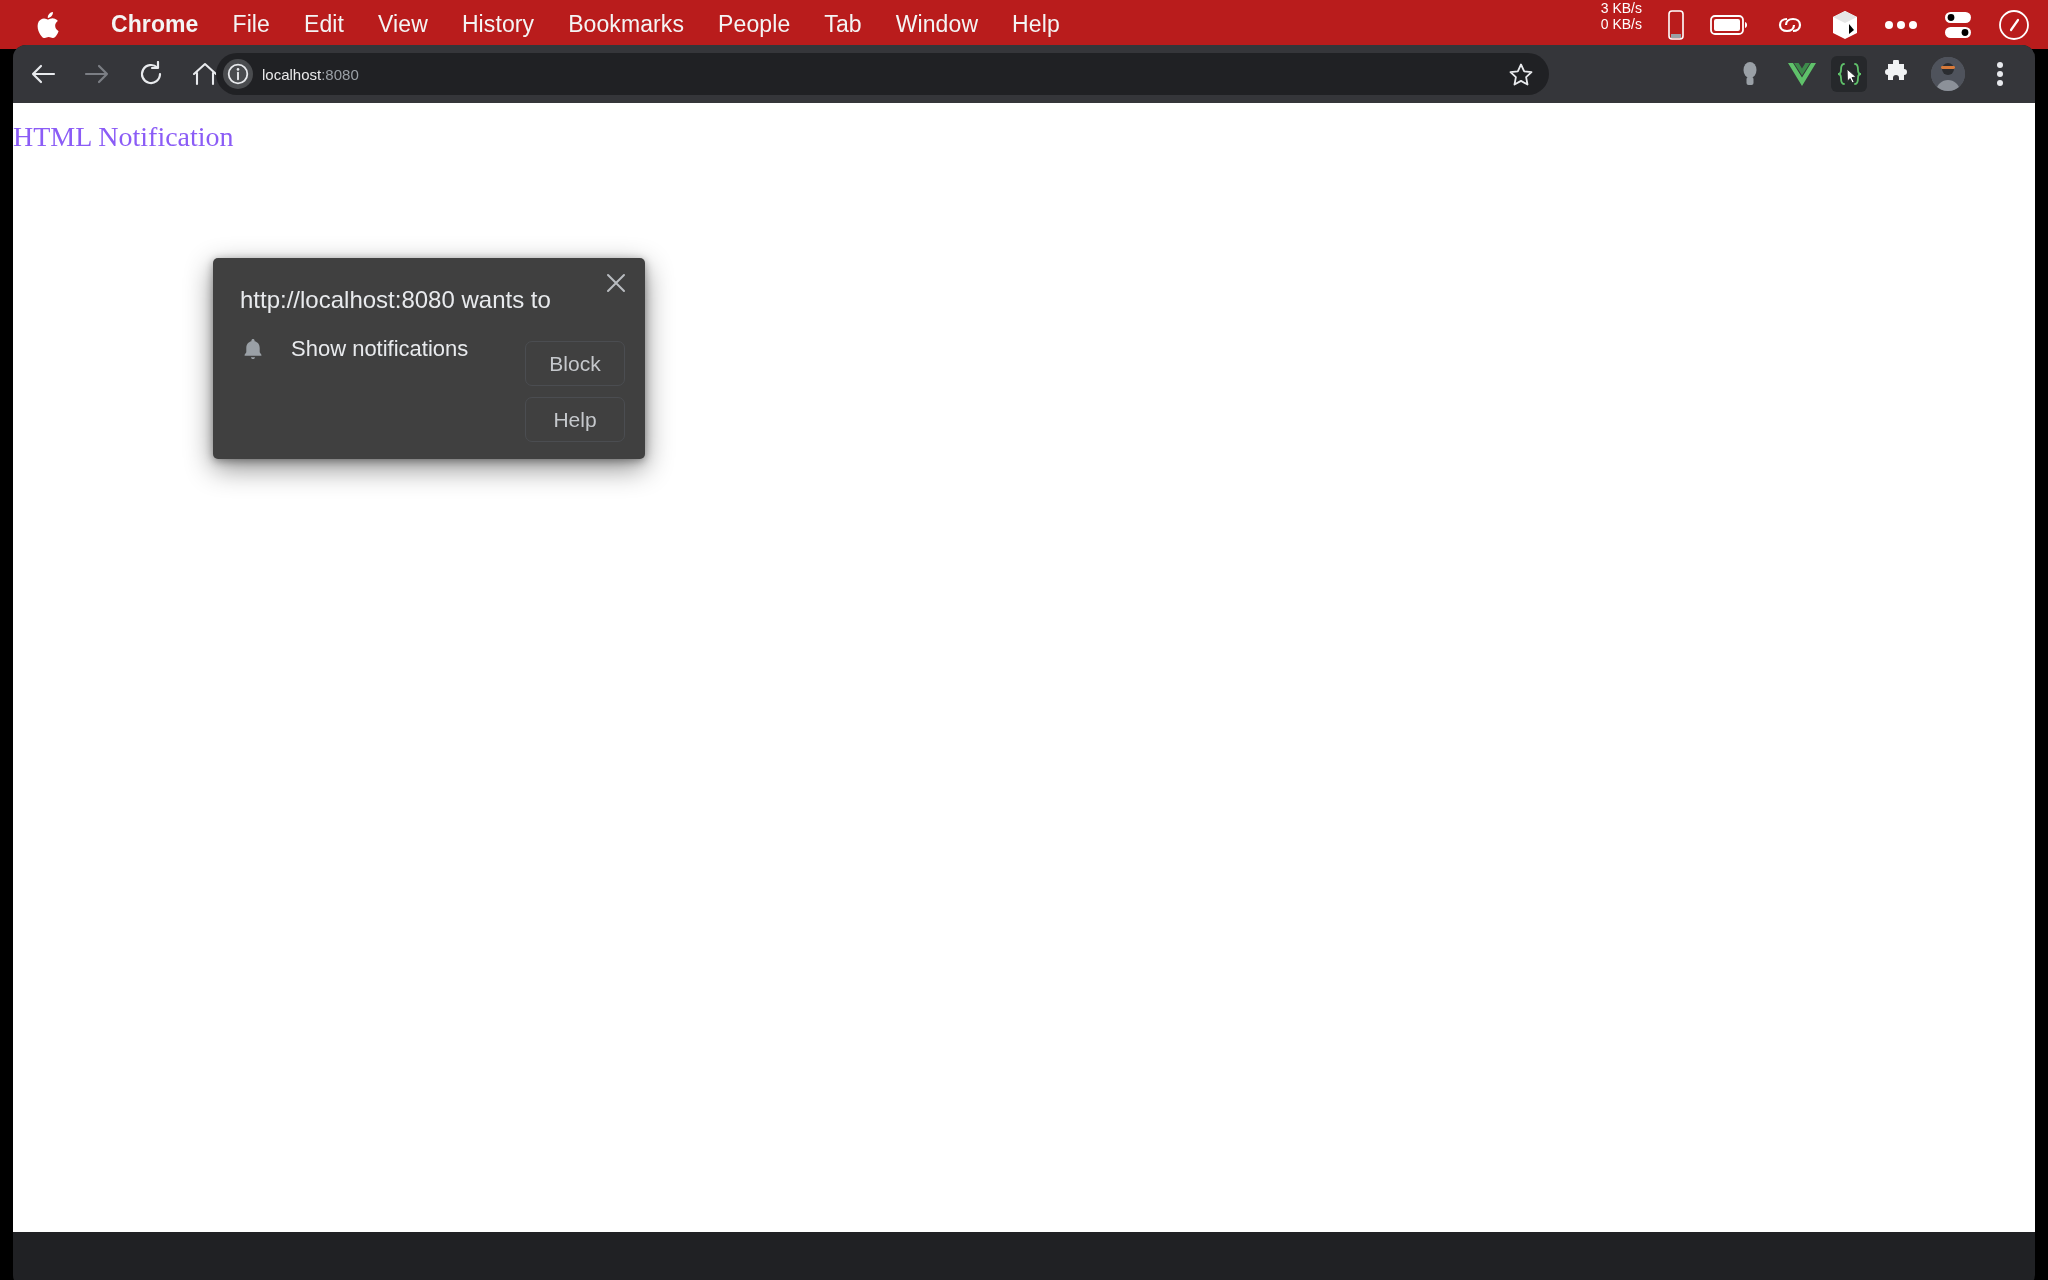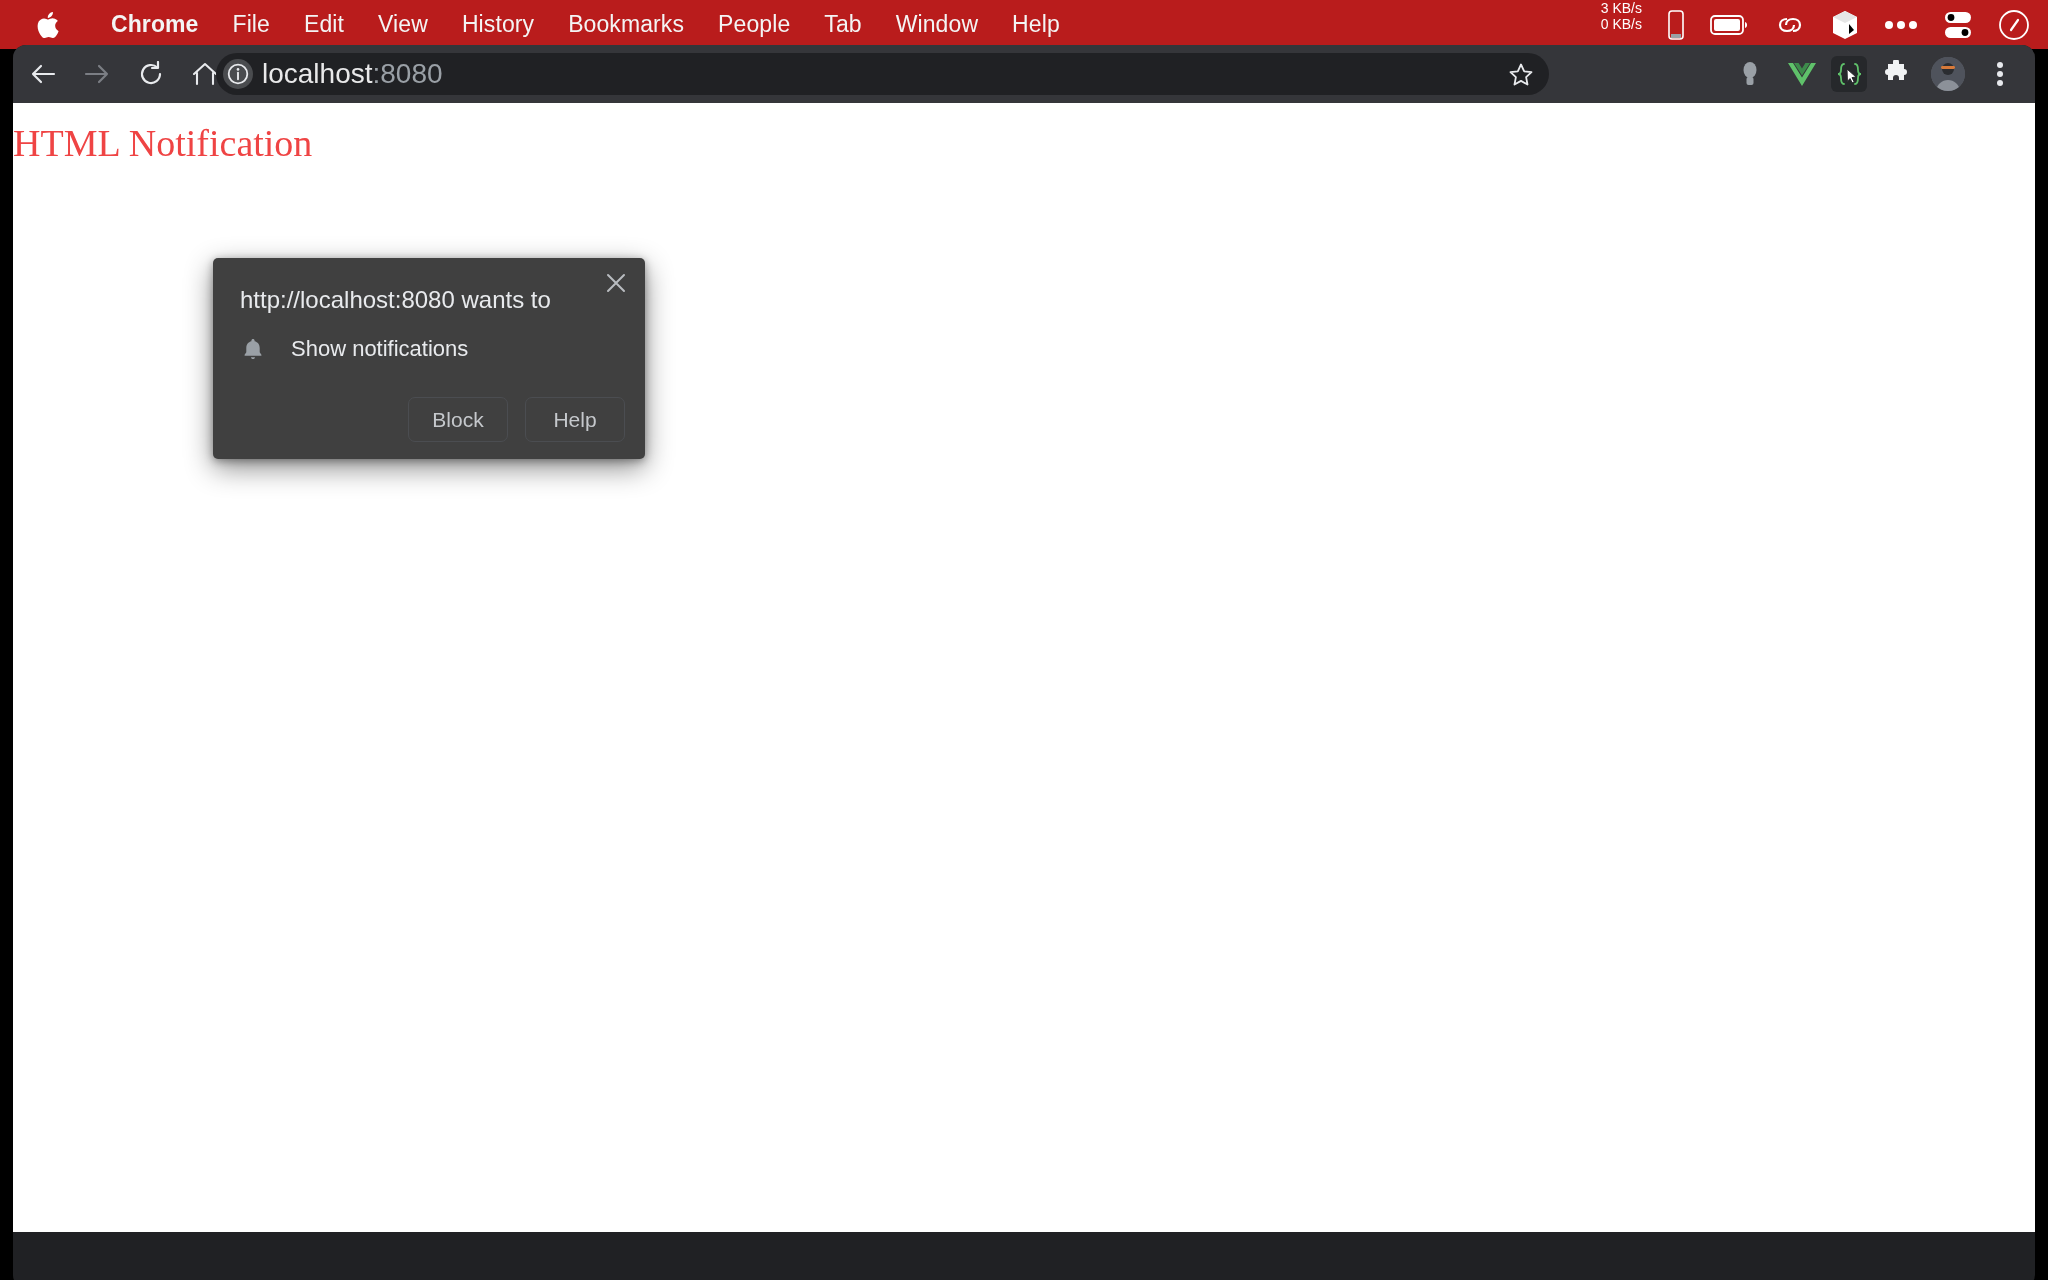--- a/index.html
+++ b/index.html
@@ -119,21 +119,21 @@
   }
   .omni-info {
     margin-left: 7px;
     width: 30px; height: 30px;
     border-radius: 50%;
     background: #4a4c4f;
     display: flex; align-items: center; justify-content: center;
   }
   .omni-text {
     margin-left: 9px;
-    font-size: 28px; color: #e9e9ea;
+    font-size: 15px; color: #e9e9ea;
     white-space: nowrap;
   }
   .omni-text .dim { color: #9aa0a6; }
   .omni-star {
     position: absolute; right: 12px; top: 6px;
     width: 32px; height: 32px;
     display: flex; align-items: center; justify-content: center;
   }
 
   .toolbar-right {
@@ -157,21 +157,21 @@
   
   .viewport {
     position: relative;
     background: #ffffff;
     height: 1129px;
   }
   .page-heading {
     position: absolute;
     left: 0px; top: 18px;
     font-family: "Liberation Serif", serif;
-    font-size: 38px; color: #ef4444;
+    font-size: 28px; color: #8b5cf6;
     white-space: nowrap;
   }
 
   
   .permission {
     position: absolute;
     left: 200px; top: 155px;
     width: 432px; height: 201px;
     background: #404040;
     border-radius: 5px;
@@ -192,21 +192,21 @@
     display: flex; align-items: center;
   }
   .perm-bell { width: 26px; height: 26px; display:flex; align-items:center; justify-content:center; }
   .perm-label {
     margin-left: 25px;
     font-size: 22px; color: #e8eaed;
     white-space: nowrap;
   }
   .perm-actions {
     position: absolute; right: 20px; bottom: 17px;
-    display: flex; gap: 17px;
+    display: flex; gap: 11px; flex-direction: column;
   }
   .perm-btn {
     min-width: 100px; height: 45px;
     padding: 0 22px;
     border: 1px solid #4b4d51;
     border-radius: 7px;
     background: transparent;
     color: #c5c8cc;
     font-size: 21px;
     font-family: "Liberation Sans", sans-serif;

